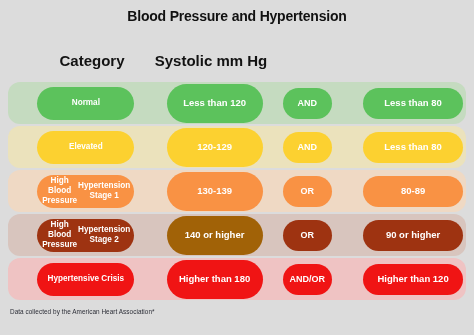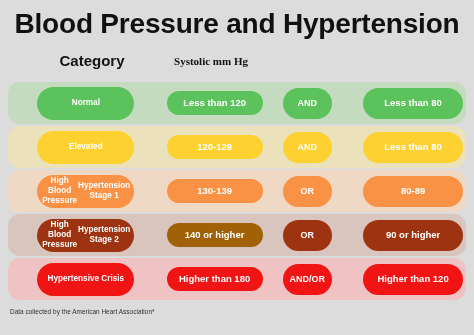--- a/index.html
+++ b/index.html
@@ -20,42 +20,42 @@
     height: 335px;
     background: #dcdcdc;
     box-sizing: border-box;
   }
   #chart-title {
     position: absolute;
     top: 8px;
     left: 0;
     width: 474px;
     text-align: center;
-    font-size: 28px;
+    font-size: 14px;
     font-weight: bold;
     color: #111111;
     letter-spacing: -0.2px;
   }
   #header-row {
     position: absolute;
     top: 44px;
     left: 8px;
     width: 458px;
     height: 34px;
     display: flex;
     align-items: center;
   }
   .head-cell {
     font-weight: bold;
     color: #121212;
     text-align: center;
     line-height: 1.18;
   }
   .head-c1 { width: 120px; margin-left: 24px; font-size: 15px; }
-  .head-c2 { width: 118px; margin-left: 0px; font-size: 11px; font-family: Liberation Serif, serif; }
+  .head-c2 { width: 118px; margin-left: 0px; font-size: 15px; }
   .head-c3 { width: 62px; font-size: 11.5px; }
   .head-c4 { width: 118px; font-size: 11.5px; }
   .head-line { display: block; }
 
   #rows {
     position: absolute;
     top: 82px;
     left: 8px;
     width: 458px;
   }
@@ -84,21 +84,21 @@
     color: #ffffff;
     font-weight: bold;
     text-align: center;
     display: flex;
     align-items: center;
     justify-content: center;
     line-height: 1.18;
     box-sizing: border-box;
   }
   .pill-c1 { width: 97px; height: 33px; font-size: 8.2px; padding: 0 4px; }
-  .pill-c2 { width: 96px; height: 24px; font-size: 9.5px; }
+  .pill-c2 { width: 96px; height: 39px; font-size: 9.5px; }
   .pill-c3 { width: 49px; height: 31px; font-size: 9px; }
   .pill-c4 { width: 100px; height: 31px; font-size: 9.5px; }
 
   .pill-sub { display: block; }
 
   #footer-note {
     position: absolute;
     left: 10px;
     top: 308px;
     font-size: 6.4px;

